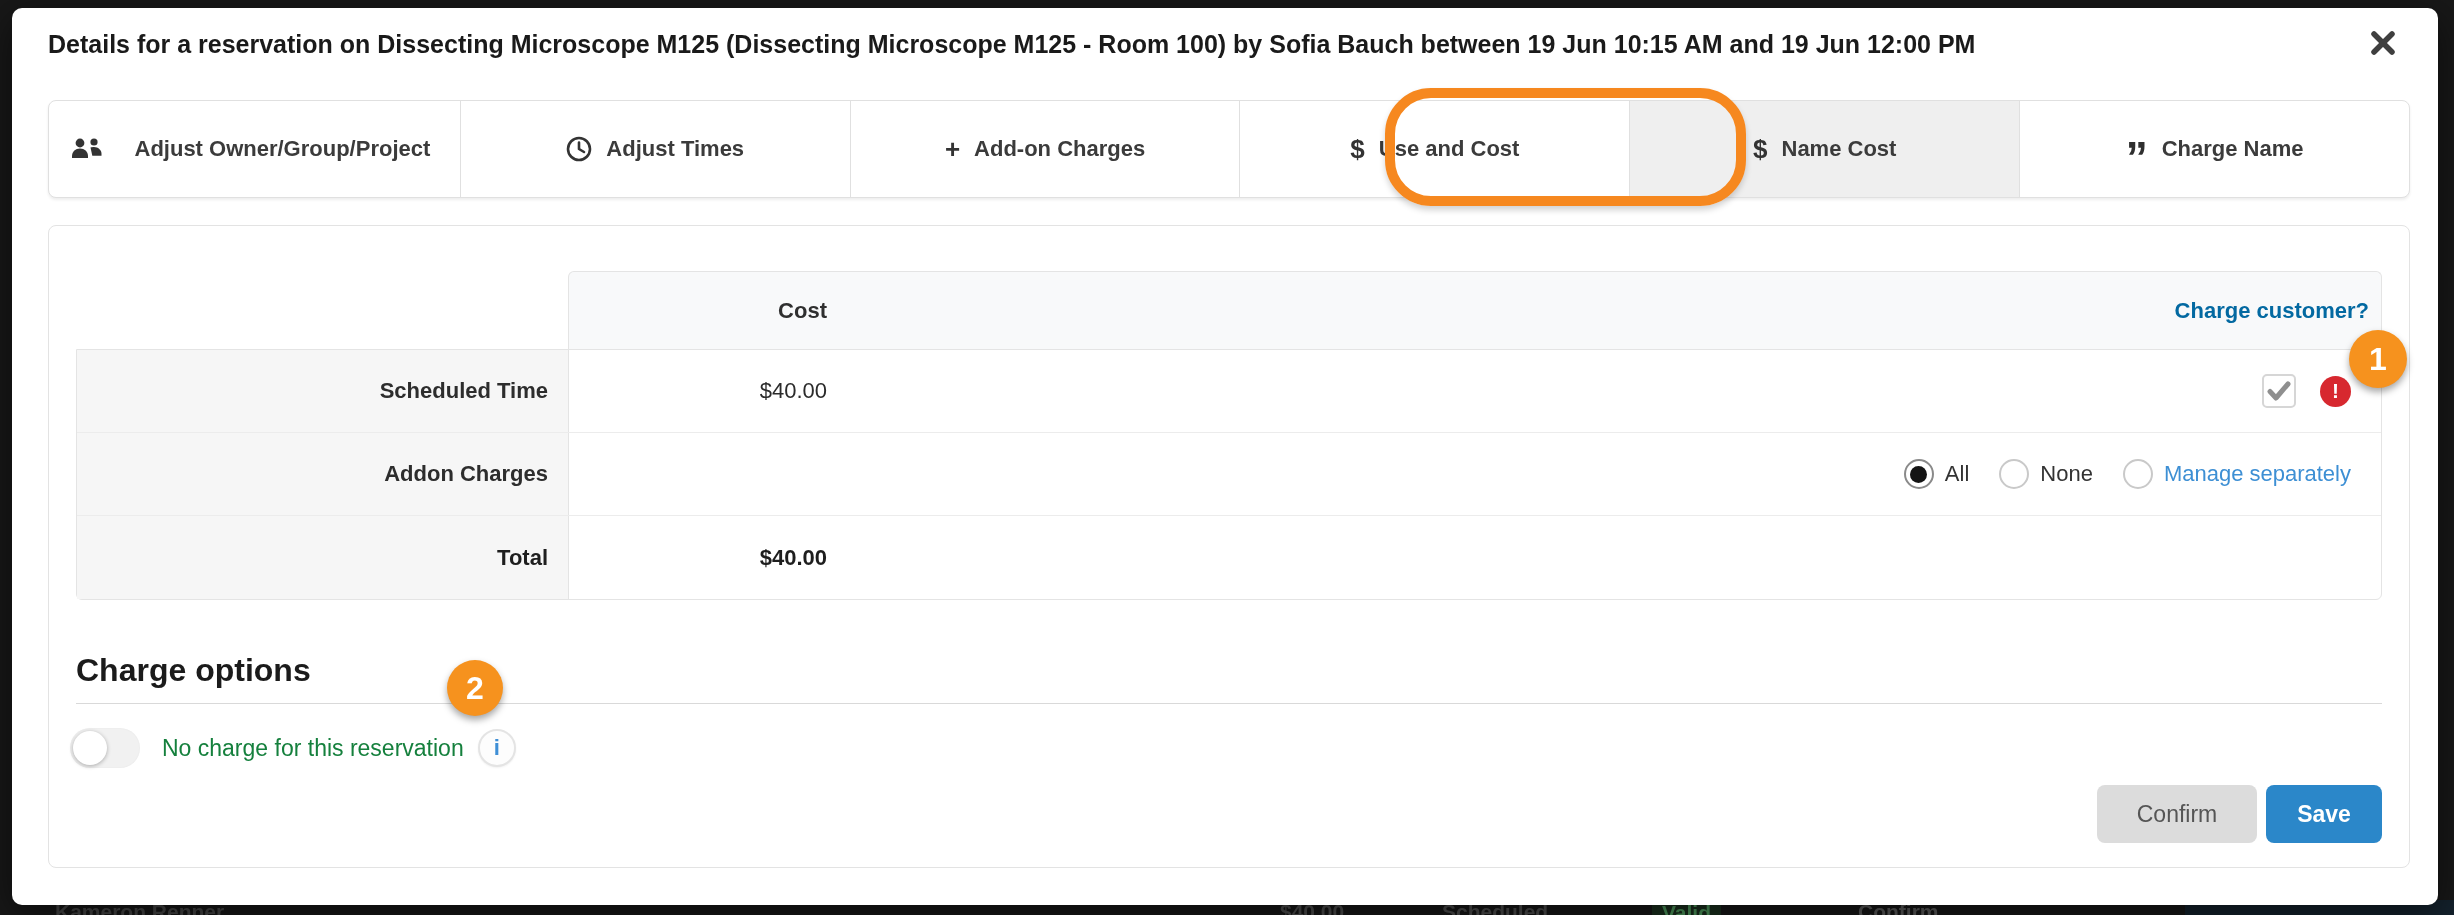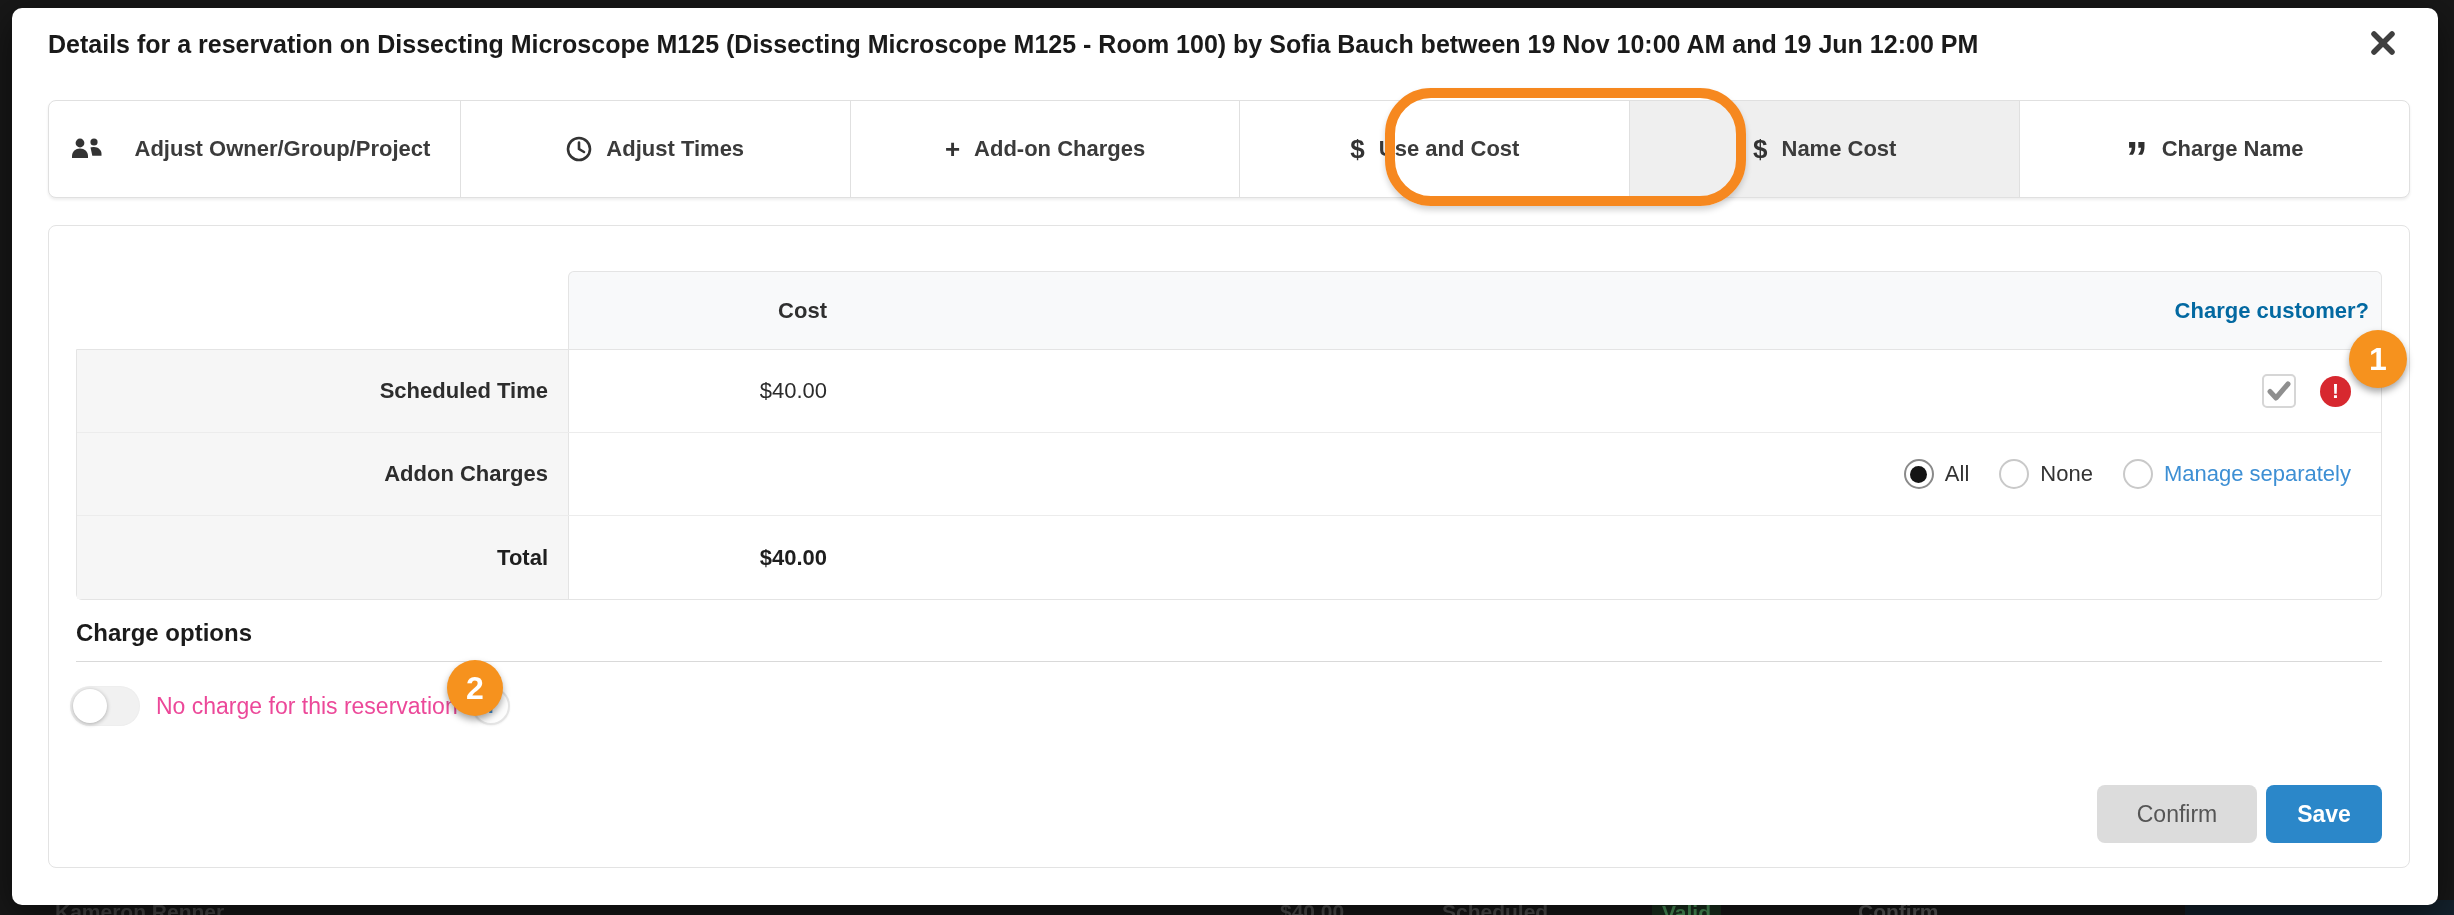--- a/index.html
+++ b/index.html
@@ -72,26 +72,26 @@
 
   
   .radio-group { display:flex; align-items:center; gap:30px; font-size:22px; color:#333; }
   .radio-opt { display:flex; align-items:center; gap:11px; cursor:pointer; }
   .radio { width:30px; height:30px; border-radius:50%; border:2px solid #c9c9c9; background:#fff; display:flex; align-items:center; justify-content:center; }
   .radio.checked { border-color:#8a8a8a; }
   .radio.checked::after { content:""; width:17px; height:17px; border-radius:50%; background:#141414; }
   .link-label { color:#3d8fd4; }
 
   
-  .charge-head { margin:20px 27px 0; font-size:24px; font-weight:700; color:#1b1b1b; }
+  .charge-head { margin:53px 27px 0; font-size:32px; font-weight:700; color:#1b1b1b; }
   .charge-hr { margin:14px 27px 0; border:none; border-top:1px solid #d9d9d9; height:0; }
   .toggle-row { margin:24px 27px 0 21px; display:flex; align-items:center; }
   .toggle { width:70px; height:40px; border-radius:20px; background:#f1f1f1; position:relative; cursor:pointer; box-shadow:inset 0 0 2px rgba(0,0,0,.05); }
   .toggle-knob { position:absolute; left:3px; top:3px; width:34px; height:34px; border-radius:50%; background:#fff; box-shadow:0 1px 4px rgba(0,0,0,.3); }
-  .toggle-label { margin-left:16px; font-size:23px; color:#ec4899; }
+  .toggle-label { margin-left:22px; font-size:23px; color:#15803d; }
   .info-icon { margin-left:14px; width:38px; height:38px; border-radius:50%; border:2px solid #e4e4e4; background:#fdfdfd; color:#3f8fd6;
                font-weight:700; font-size:22px; display:flex; align-items:center; justify-content:center; cursor:pointer; box-shadow:0 1px 2px rgba(0,0,0,.06); }
 
   
   .actions { position:absolute; right:27px; bottom:24px; display:flex; gap:9px; }
   .btn { height:58px; border:none; border-radius:8px; font-size:23px; font-family:inherit; display:flex; align-items:center; justify-content:center; cursor:pointer; }
   .btn-confirm { width:160px; background:#dcdcdc; color:#555; }
   .btn-save { width:116px; background:#2b87c9; color:#fff; font-weight:700; }
 </style>
 </head>
@@ -103,21 +103,21 @@
     <span class="bg-name">Kameron Renner</span>
     <span class="bg-amount">$40.00</span>
     <span class="bg-status">Scheduled</span>
     <span class="bg-valid">Valid</span>
     <span class="bg-action">Confirm</span>
     <span class="bg-block"></span>
   </div>
 
   <div class="modal">
 
-    <div class="modal-title">Details for a reservation on Dissecting Microscope M125 (Dissecting Microscope M125 - Room 100) by Sofia Bauch between 19 Nov 10:00 AM and 19 Jun 12:00 PM</div>
+    <div class="modal-title">Details for a reservation on Dissecting Microscope M125 (Dissecting Microscope M125 - Room 100) by Sofia Bauch between 19 Jun 10:15 AM and 19 Jun 12:00 PM</div>
 
     <div class="close-btn">
       <span>
         <svg width="26" height="26" viewBox="0 0 26 26">
             <g stroke="#3f3f3f" stroke-width="5.5" stroke-linecap="round">
               <line x1="4" y1="4" x2="22" y2="22"></line>
               <line x1="22" y1="4" x2="4" y2="22"></line>
             </g>
           </svg>
       </span>

